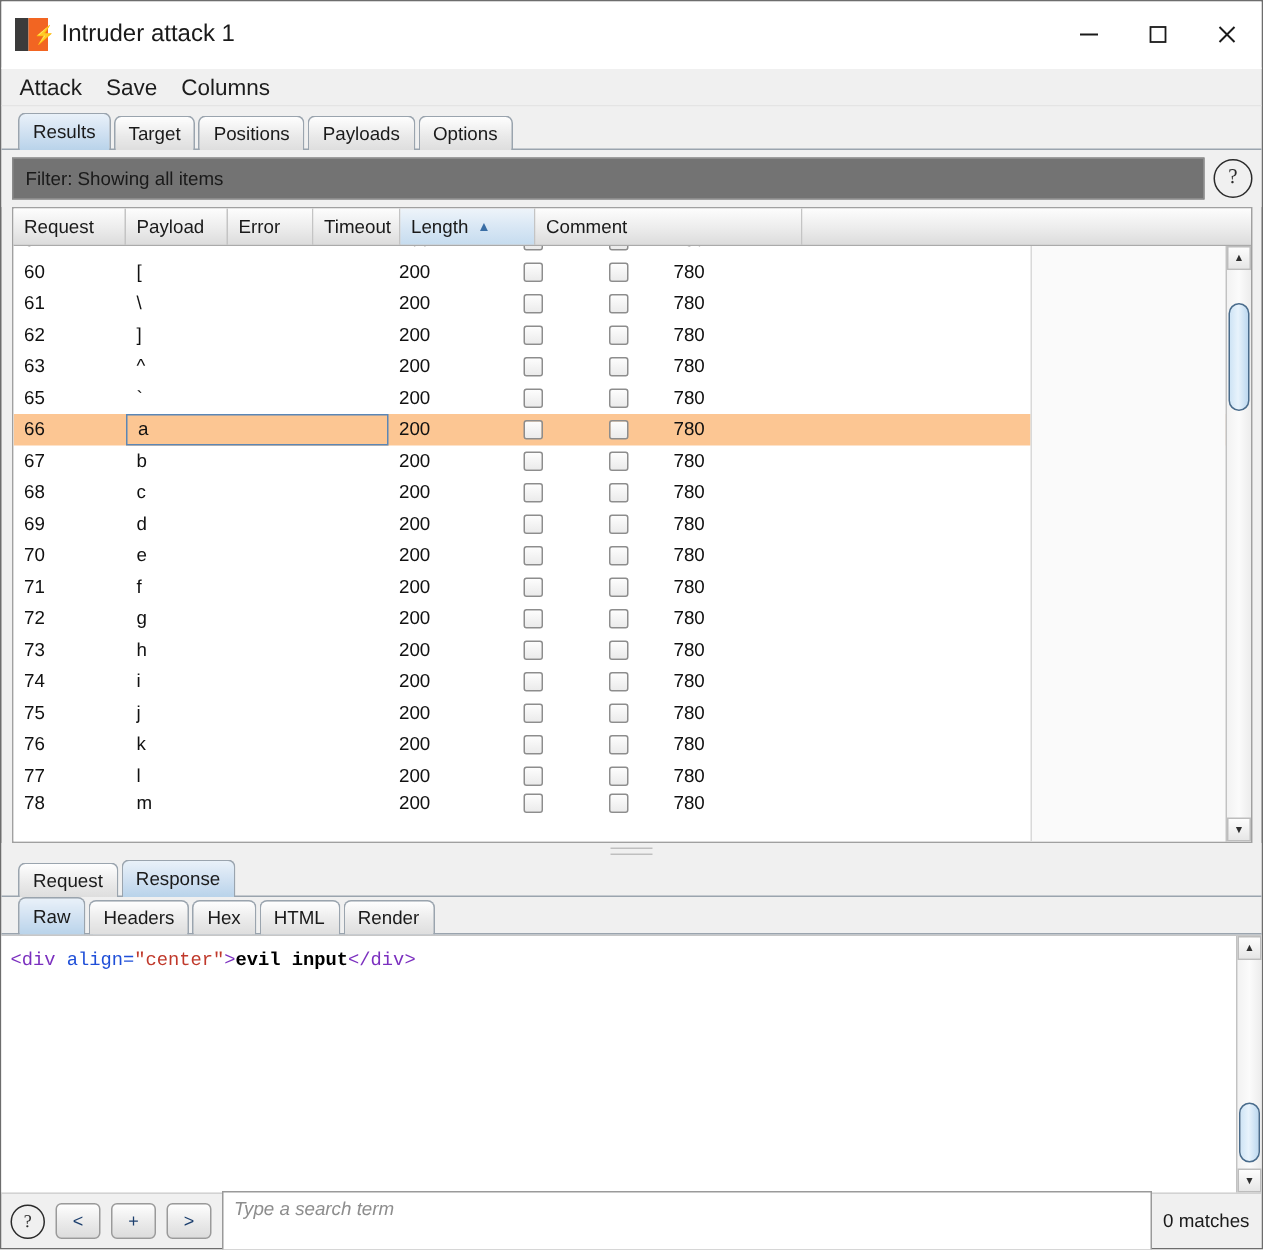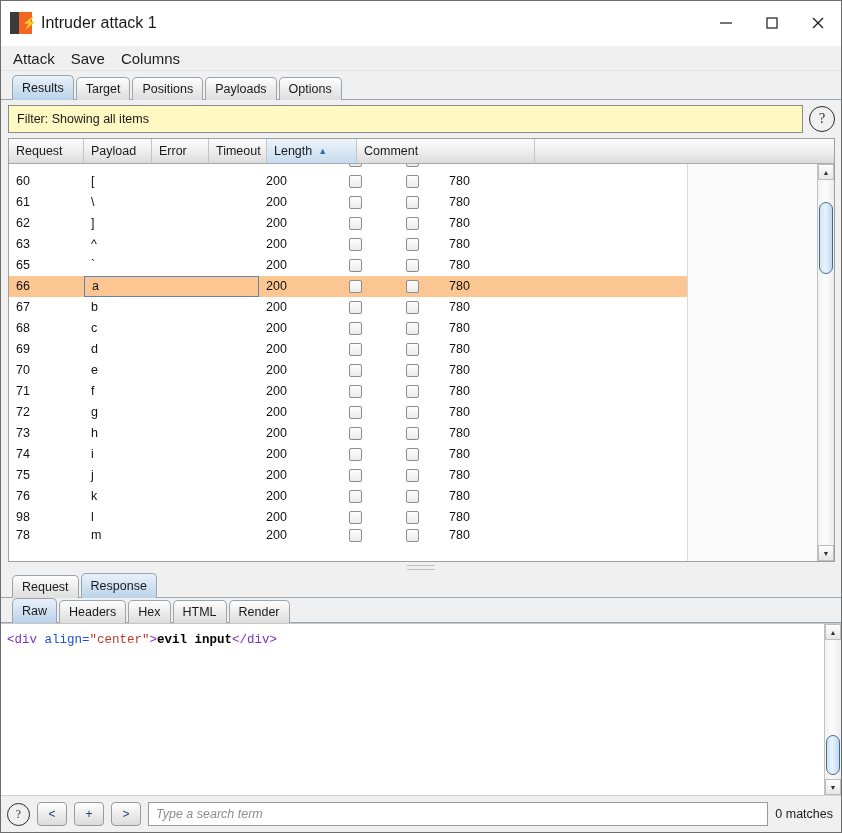--- a/index.html
+++ b/index.html
@@ -148,21 +148,21 @@
     flex: 0 0 auto;
     padding: 5px 6px 5px 7px;
     display: flex;
     align-items: center;
     background: #f0f0f0;
     gap: 6px;
   }
   .filterbar {
     flex: 1 1 auto;
     height: 28px;
-    background: #fef9c3;
+    background: #737373;
     border: 1px solid #8b8b8b;
     display: flex;
     align-items: center;
     padding-left: 8px;
     font-size: 12.5px;
     color: #1a1a1a;
     box-sizing: border-box;
   }
   .help-circle {
     width: 24px; height: 24px;
@@ -408,21 +408,21 @@
     border: 1px solid #9a9a9a;
     border-radius: 4px;
     background: linear-gradient(to bottom, #fefefe 0%, #ececec 50%, #dcdcdc 100%);
     display: flex; align-items: center; justify-content: center;
     font-size: 12px; color: #1c3f6e;
     flex: 0 0 auto;
     box-sizing: border-box;
   }
   .searchinput {
     flex: 1 1 auto;
-    height: 24px;
+    height: 40px;
     border: 1px solid #9a9a9a;
     background: #ffffff;
     box-sizing: border-box;
     font-size: 12.5px;
     font-style: italic;
     color: #8d8d8d;
     padding-left: 7px;
     line-height: 22px;
     font-family: "Liberation Sans", sans-serif;
   }
@@ -759,21 +759,21 @@
             <div class="cell center-ck col-error">
               <div class="ckbox"></div>
             </div>
             <div class="cell center-ck col-timeout">
               <div class="ckbox"></div>
             </div>
             <div class="cell col-length">780</div>
             <div class="cell col-comment"></div>
           </div>
           <div class="row">
-            <div class="cell col-request">98</div>
+            <div class="cell col-request">77</div>
             <div class="cell col-payload payload-cell">l</div>
             <div class="cell col-status">200</div>
             <div class="cell center-ck col-error">
               <div class="ckbox"></div>
             </div>
             <div class="cell center-ck col-timeout">
               <div class="ckbox"></div>
             </div>
             <div class="cell col-length">780</div>
             <div class="cell col-comment"></div>

